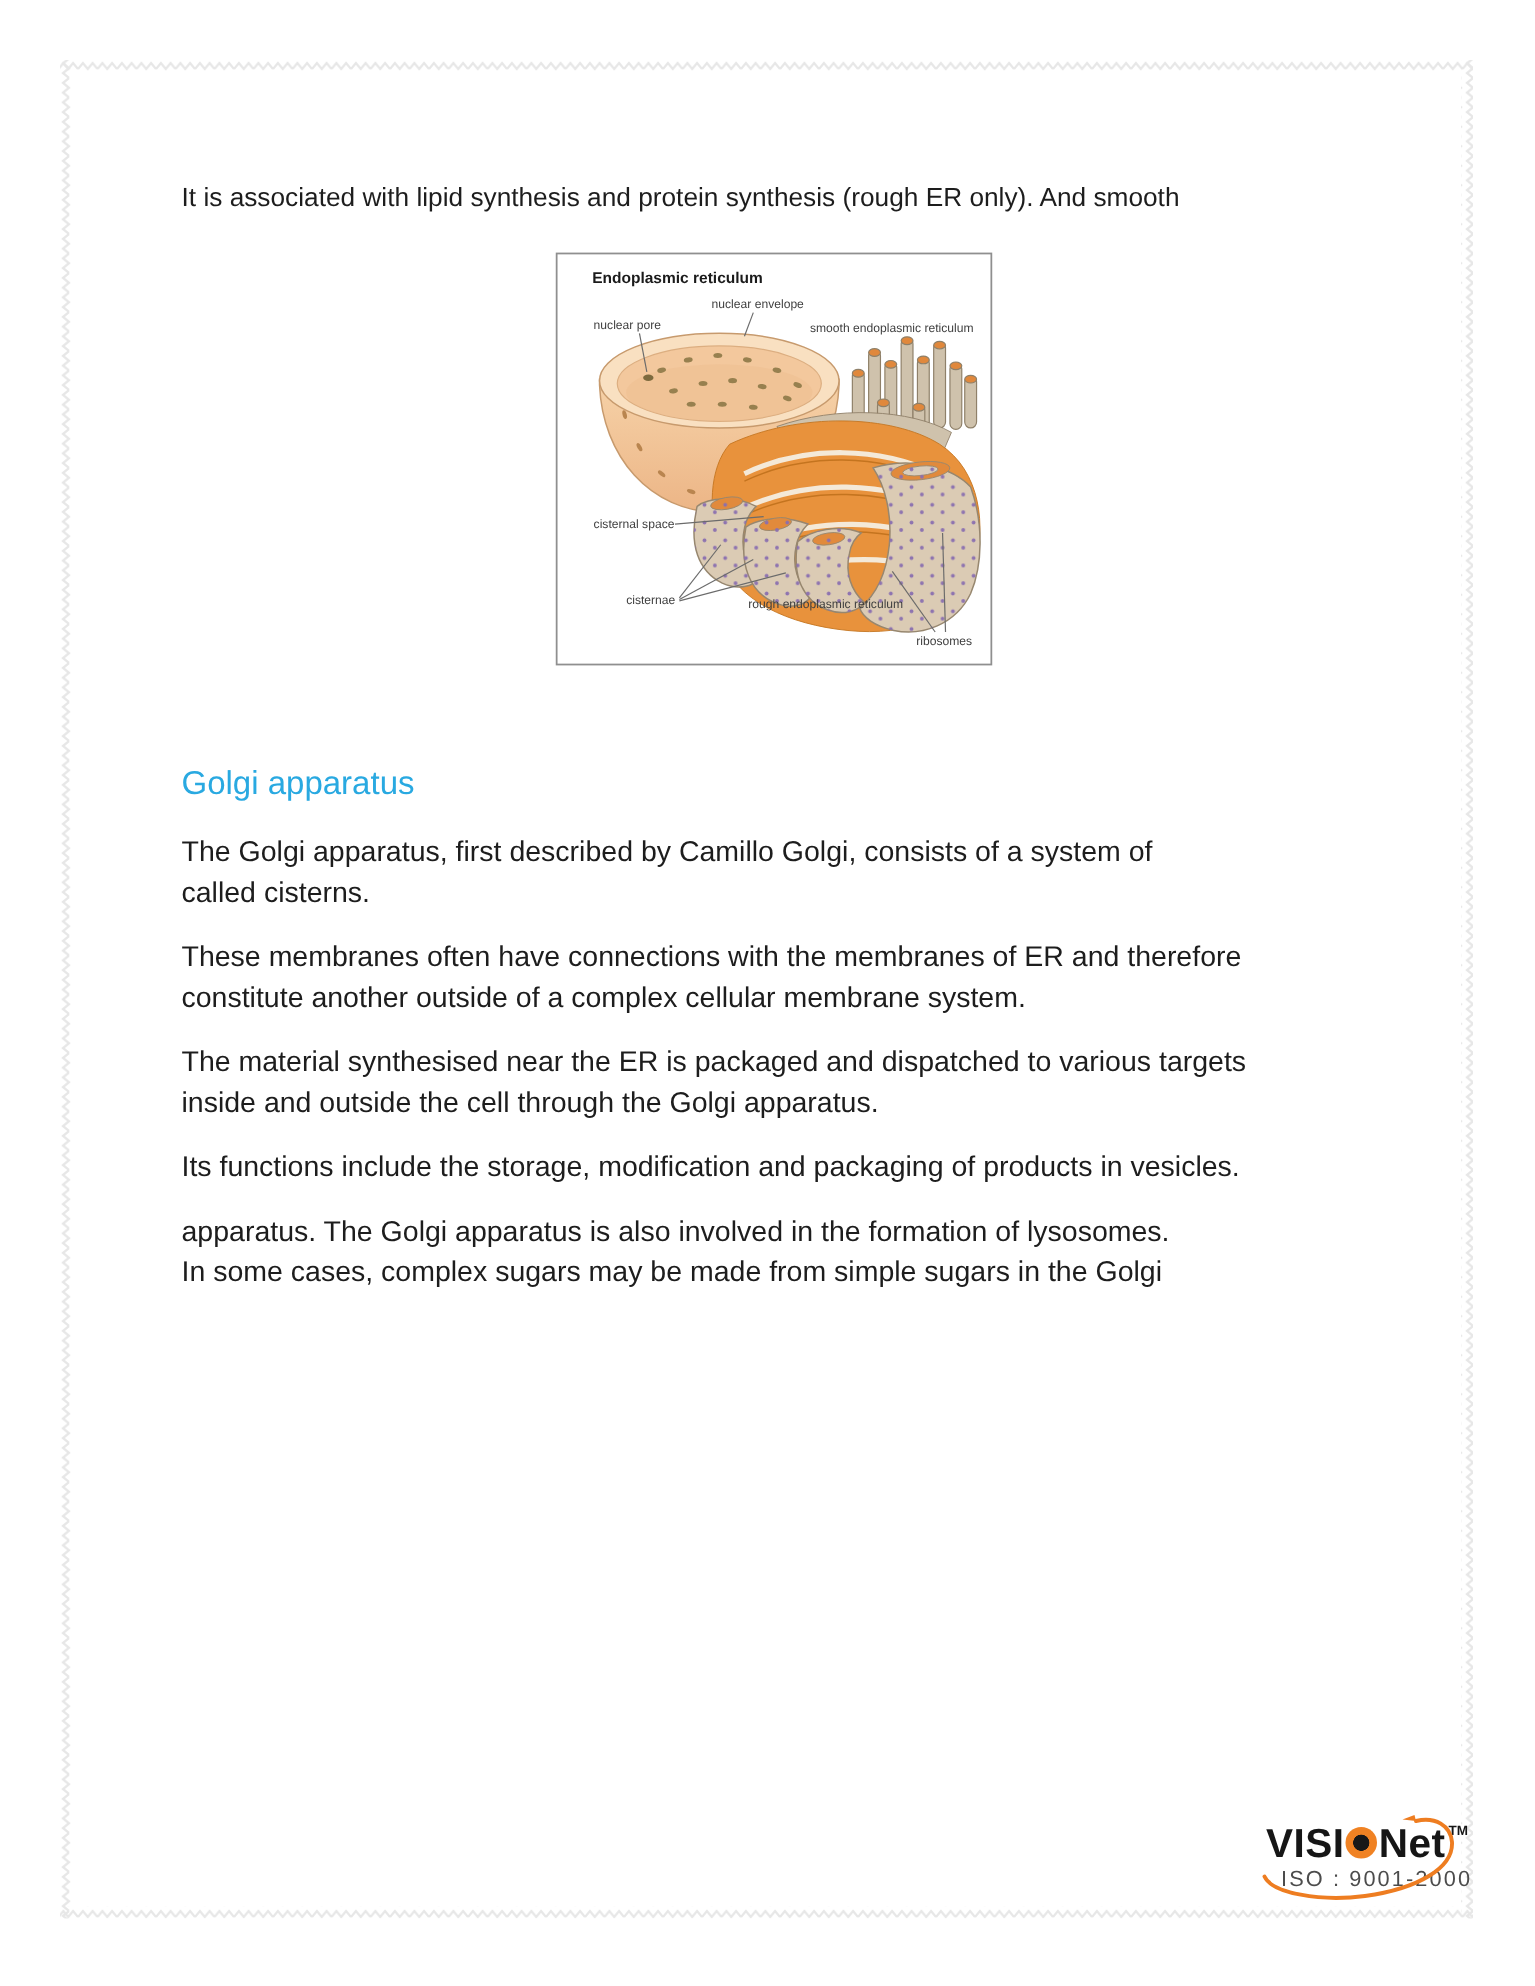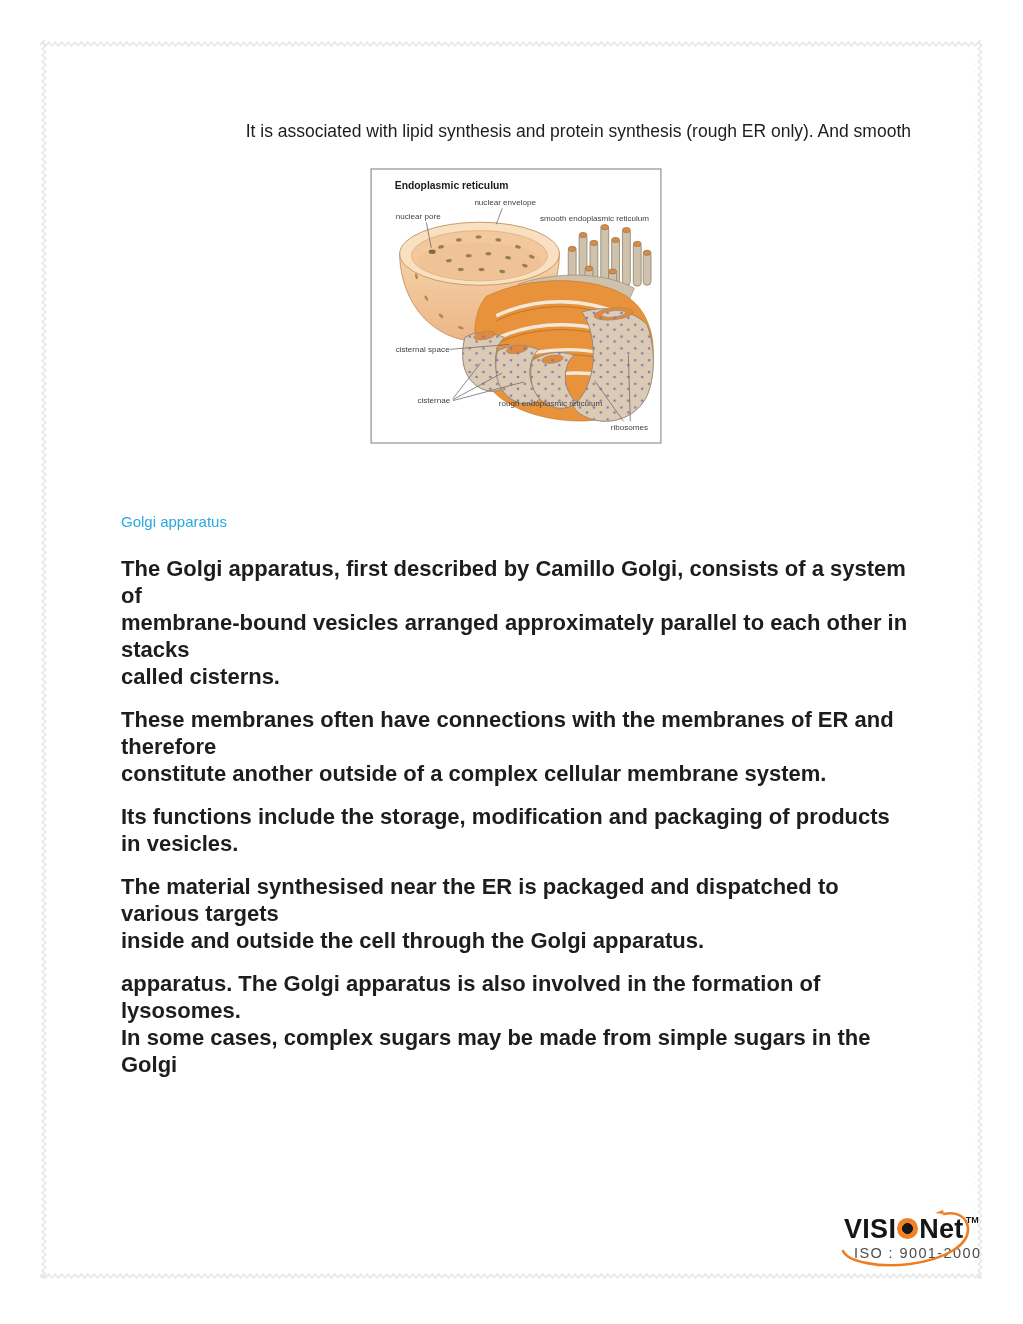--- a/index.html
+++ b/index.html
@@ -9,43 +9,42 @@
     background:#ffffff;
     font-family:"Liberation Sans", sans-serif;
     overflow:hidden;
   }
   .border-svg{position:absolute;left:0;top:0;z-index:0;}
   .doc{
     position:absolute;left:121px;top:118px;width:790px;z-index:1;
     color:#1d1d1d;
   }
   .intro{
-    text-align:right;
+    text-align:left;
     font-size:17.5px;line-height:27px;
     margin:0;
   }
   .intro .line{display:block;}
   figure.er-figure{
     margin:0 auto;
     margin-top:6px;
     width:292px;height:264px;
     padding:17px;
     text-decoration:underline;
   }
   h2.section-heading{
     font-weight:400;
-    font-size:15px;
+    font-size:22px;
     line-height:25px;
     color:#29a9e1;
     margin:60px 0 21px 0;
   }
   p.body-par{
-    font-size:22px;line-height:27px;
+    font-size:19px;line-height:27px;
     margin:0 0 16px 0;
-    font-weight:bold;
   }
   p.body-par .line{display:block;}
   
   .logo{
     position:absolute;left:838px;top:1203px;width:144px;height:68px;z-index:2;
   }
   .logo-row{
     position:absolute;left:6px;top:13px;
     display:flex;align-items:flex-start;
     font-size:27px;font-weight:700;color:#161616;letter-spacing:0.3px;
@@ -228,33 +227,32 @@
         <text x="48" y="238" font-size="8.2" fill="#3f3f3f">cisternae</text>
         <text x="183" y="241" font-size="8.2" fill="#3f3f3f" text-anchor="middle">rough endoplasmic reticulum</text>
         <text x="282" y="266" font-size="8.2" fill="#3f3f3f" text-anchor="end">ribosomes</text>
       </svg>
     </figure>
 
     <h2 class="section-heading">Golgi apparatus</h2>
 
     <p class="body-par">
       <span class="line">The Golgi apparatus, first described by Camillo Golgi, consists of a system of</span>
-      <span class="line">membrane-bound vesicles arranged approximately parallel to each other in stacks</span>
       <span class="line">called cisterns.</span>
     </p>
     <p class="body-par">
       <span class="line">These membranes often have connections with the membranes of ER and therefore</span>
       <span class="line">constitute another outside of a complex cellular membrane system.</span>
     </p>
     <p class="body-par">
-      <span class="line">Its functions include the storage, modification and packaging of products in vesicles.</span>
-    </p>
-    <p class="body-par">
       <span class="line">The material synthesised near the ER is packaged and dispatched to various targets</span>
       <span class="line">inside and outside the cell through the Golgi apparatus.</span>
+    </p>
+    <p class="body-par">
+      <span class="line">Its functions include the storage, modification and packaging of products in vesicles.</span>
     </p>
     <p class="body-par">
       <span class="line">apparatus. The Golgi apparatus is also involved in the formation of lysosomes.</span>
       <span class="line">In some cases, complex sugars may be made from simple sugars in the Golgi</span>
     </p>
   </div>
 
   <div class="logo">
     <div class="logo-row">
       <span>VISI</span>

